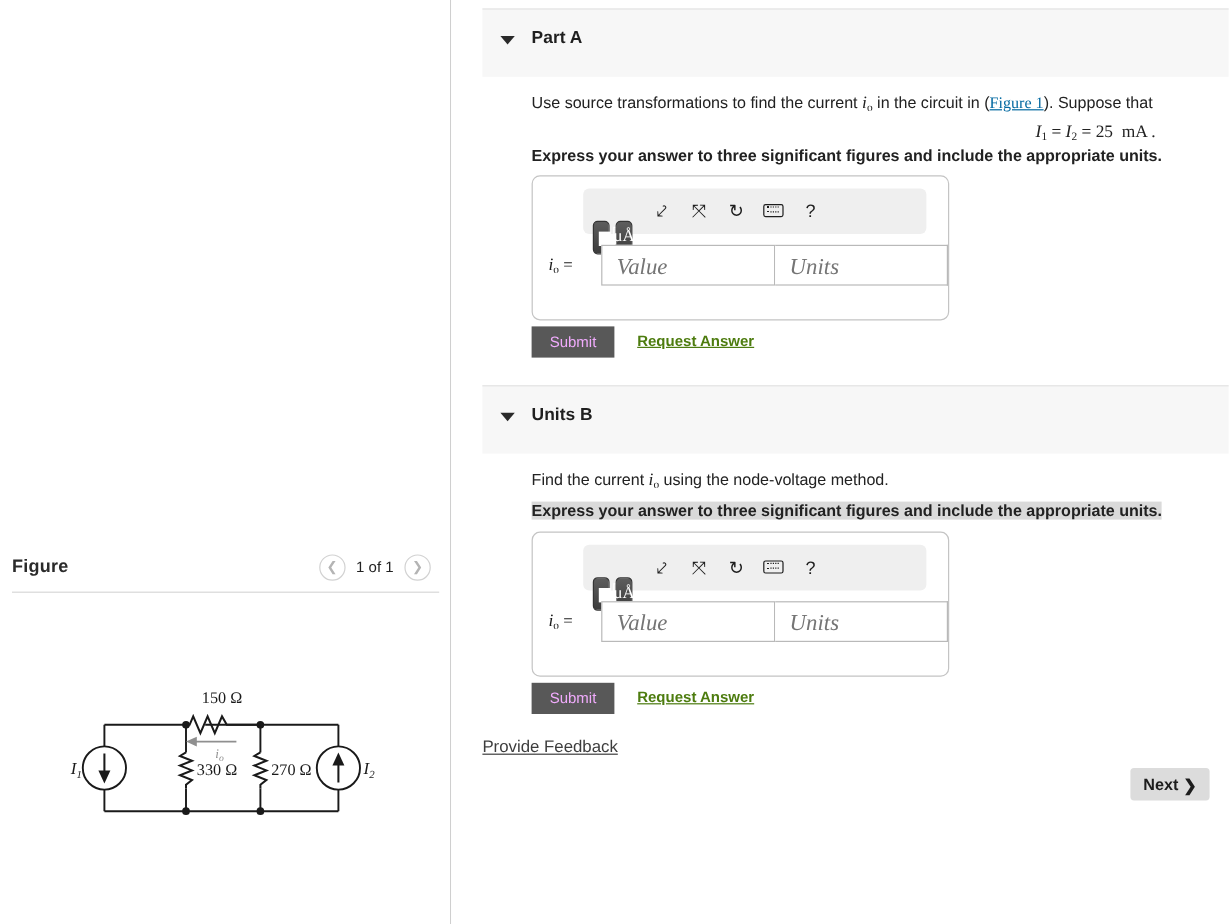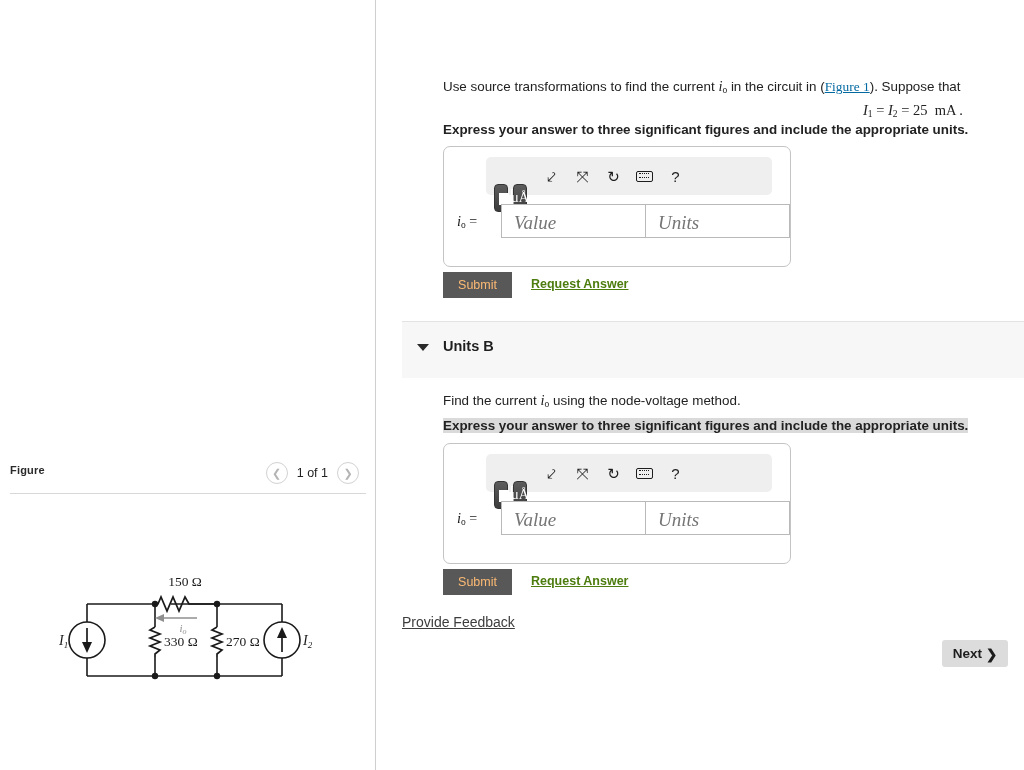--- a/index.html
+++ b/index.html
@@ -28,21 +28,21 @@
   }
   #figure-header {
     position: absolute;
     left: 10px; top: 462px;
     width: 355px;
     height: 30px;
   }
   #figure-title {
     position: absolute;
     left: 0; top: 2px;
-    font-size: 11px;
+    font-size: 15px;
     font-weight: bold;
     color: #2b2b2b;
     letter-spacing: .2px;
   }
   #figure-pager {
     position: absolute;
     right: 6px; top: 0px;
     display: flex;
     align-items: center;
     gap: 9px;
@@ -245,21 +245,21 @@
   }
   .field.value { width: 145px; margin-left: 12px; }
   .field.units { width: 144px; border-left: none; }
 
   
   .submit-btn {
     position: absolute;
     left: 67px;
     width: 69px; height: 26px;
     background: #585858;
-    color: #fdba74;
+    color: #f0abfc;
     border: none;
     font-family: "Liberation Sans", sans-serif;
     font-size: 12.5px;
     cursor: pointer;
     padding: 0;
   }
   .request-link {
     position: absolute;
     left: 155px;
     font-size: 12.5px;
@@ -375,20 +375,24 @@
         <line x1="237" y1="60" x2="237" y2="80"></line>
         <polygon points="237,55 232,66 242,66" stroke="none"></polygon>
       </g>
       <text x="258" y="73" font-family="Liberation Serif, serif" font-size="14" font-style="italic" fill="#1a1a1a">I<tspan font-size="9" dy="3">2</tspan></text>
     </svg>
   </div>
 </div>
 
 <div id="content-pane">
 
+  <div class="part-header" style="top:7px;">
+    <div class="part-caret"></div>
+    <div class="part-title">Part A</div>
+  </div>
 
   <div class="prompt" style="top:76px; width:520px;">
     <span>Use source transformations to find the current </span><span class="mathit">i</span><span class="sub-rm">o</span><span> in the circuit in (</span><a class="figlink">Figure 1</a><span>). Suppose that</span>
     <div style="margin-top:2px;text-align:right;">
       <span class="mathrm"><span class="mathit">I</span><span class="sub-rm">1</span> = <span class="mathit">I</span><span class="sub-rm">2</span> = 25&nbsp; mA .</span>
     </div>
   </div>
 
   <div class="prompt prompt-bold" style="top:120px;">Express your answer to three significant figures and include the appropriate units.</div>
 

